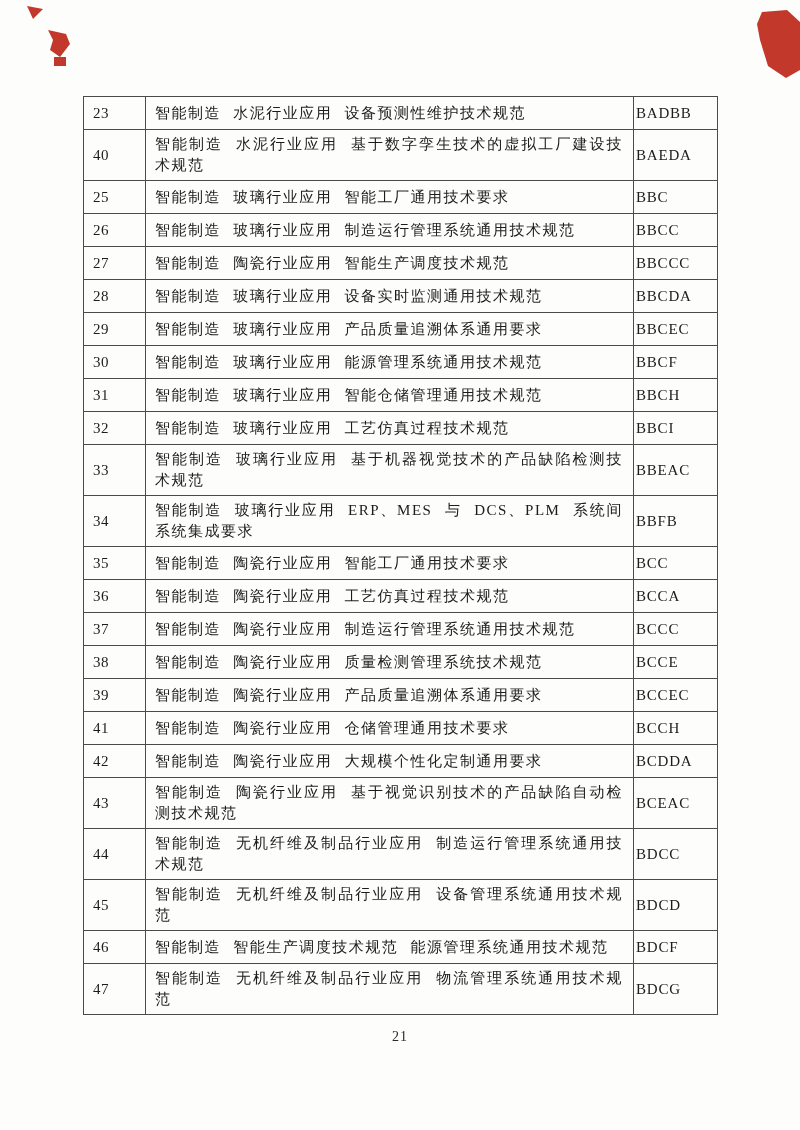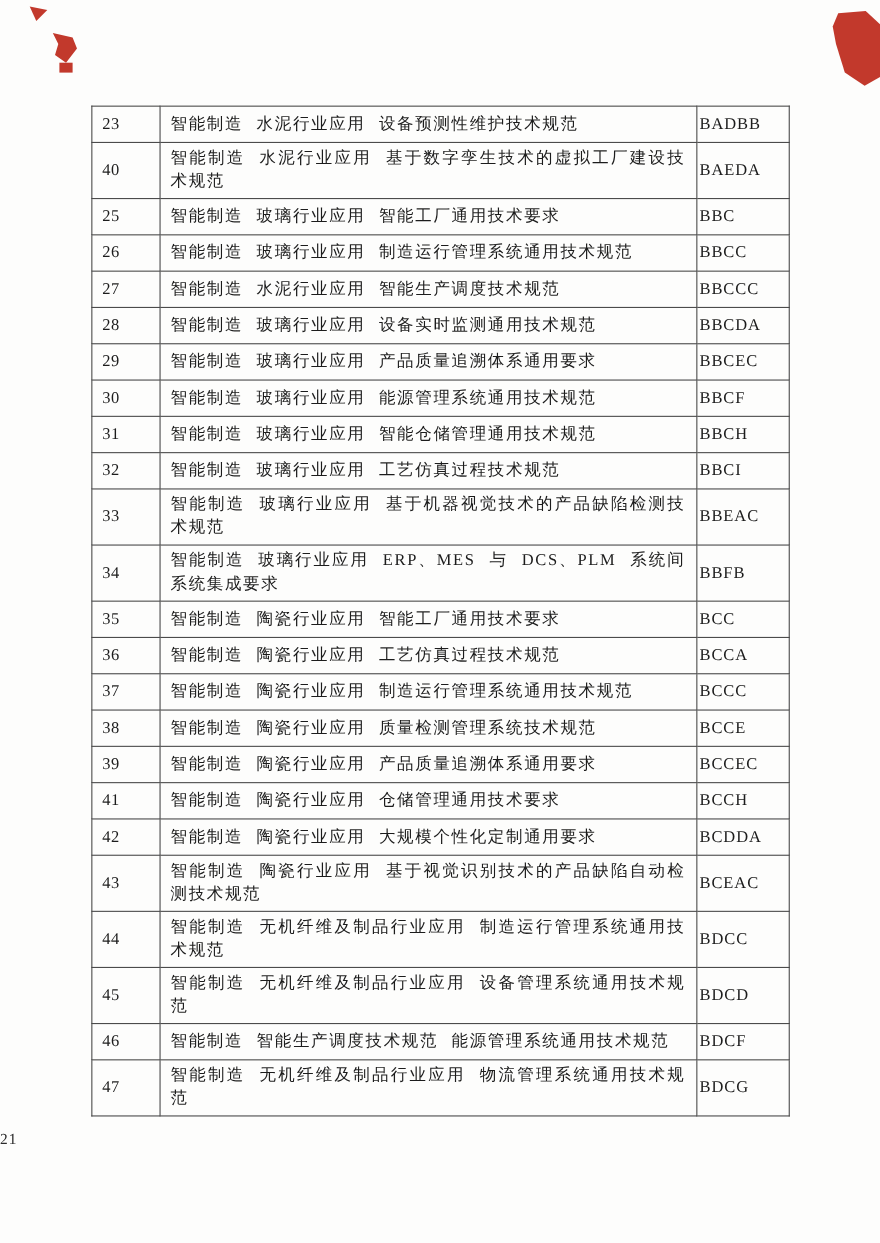--- a/index.html
+++ b/index.html
@@ -48,21 +48,21 @@
     text-align: left;
     padding: 4px 2px;
     letter-spacing: 0.8px;
   }
   tr.single td { height: 33px; }
   tr.double td { height: 51px; }
   .page-number {
     position: absolute;
     top: 1029px; left: 0;
     width: 800px;
-    text-align: left;
+    text-align: center;
     font-size: 14px;
     color: #2a2a2a;
     letter-spacing: 1px;
   }
 </style>
 </head>
 <body>
 
 <div class="page">
 
@@ -94,21 +94,21 @@
       <td class="col-title">智能制造 玻璃行业应用 智能工厂通用技术要求</td>
       <td class="col-code">BBC</td>
     </tr>
         <tr class="single">
       <td class="col-no">26</td>
       <td class="col-title">智能制造 玻璃行业应用 制造运行管理系统通用技术规范</td>
       <td class="col-code">BBCC</td>
     </tr>
         <tr class="single">
       <td class="col-no">27</td>
-      <td class="col-title">智能制造 水泥行业应用 智能生产调度技术规范</td>
+      <td class="col-title">智能制造 陶瓷行业应用 智能生产调度技术规范</td>
       <td class="col-code">BBCCC</td>
     </tr>
         <tr class="single">
       <td class="col-no">28</td>
       <td class="col-title">智能制造 玻璃行业应用 设备实时监测通用技术规范</td>
       <td class="col-code">BBCDA</td>
     </tr>
         <tr class="single">
       <td class="col-no">29</td>
       <td class="col-title">智能制造 玻璃行业应用 产品质量追溯体系通用要求</td>

